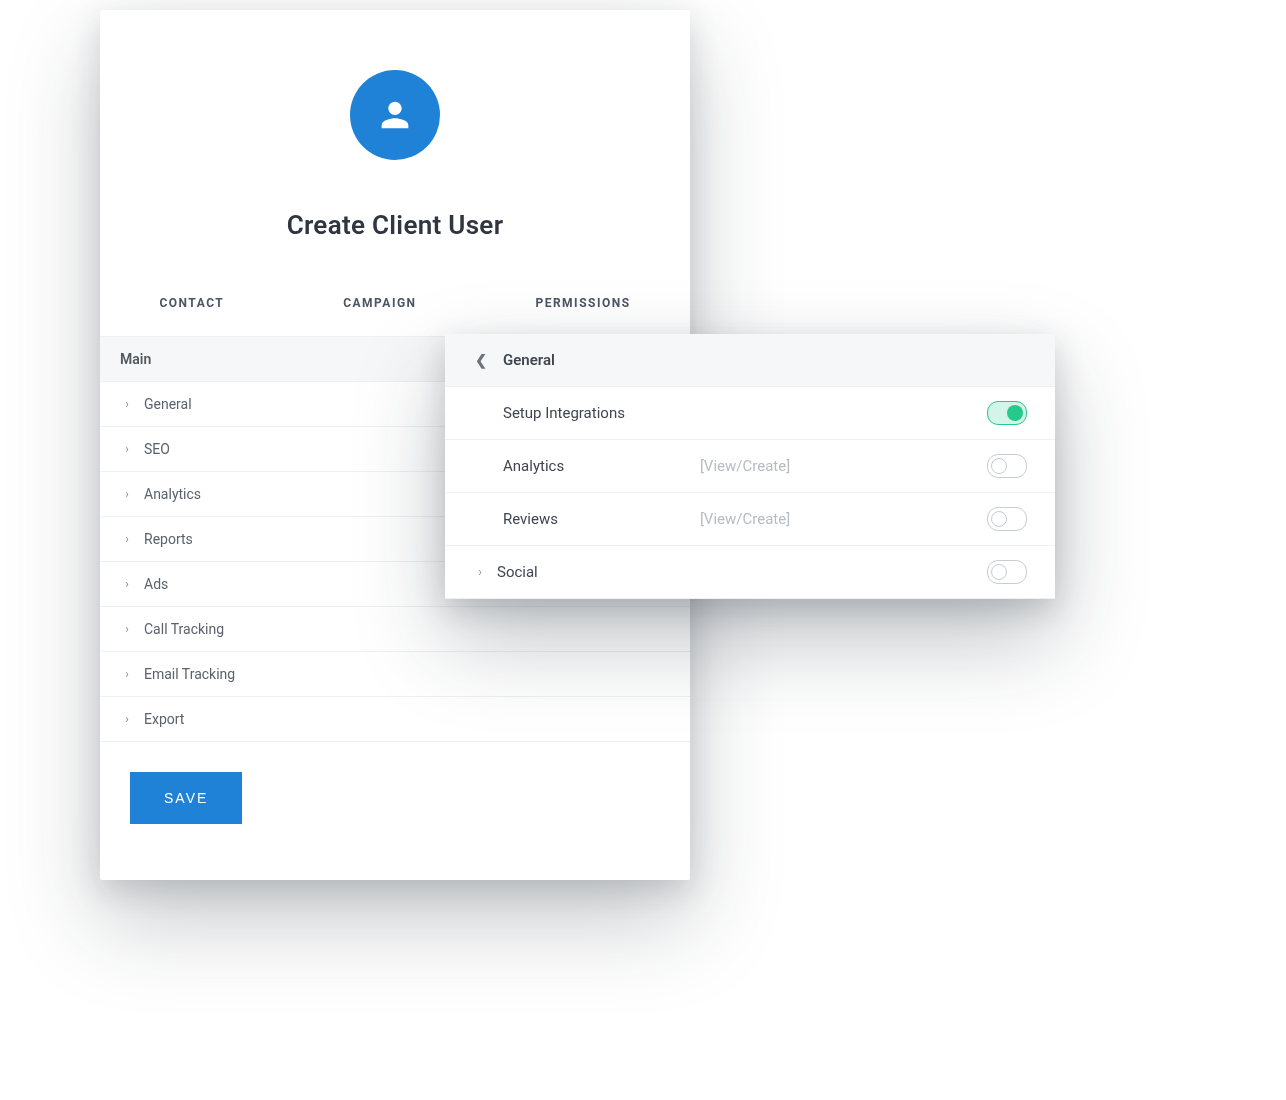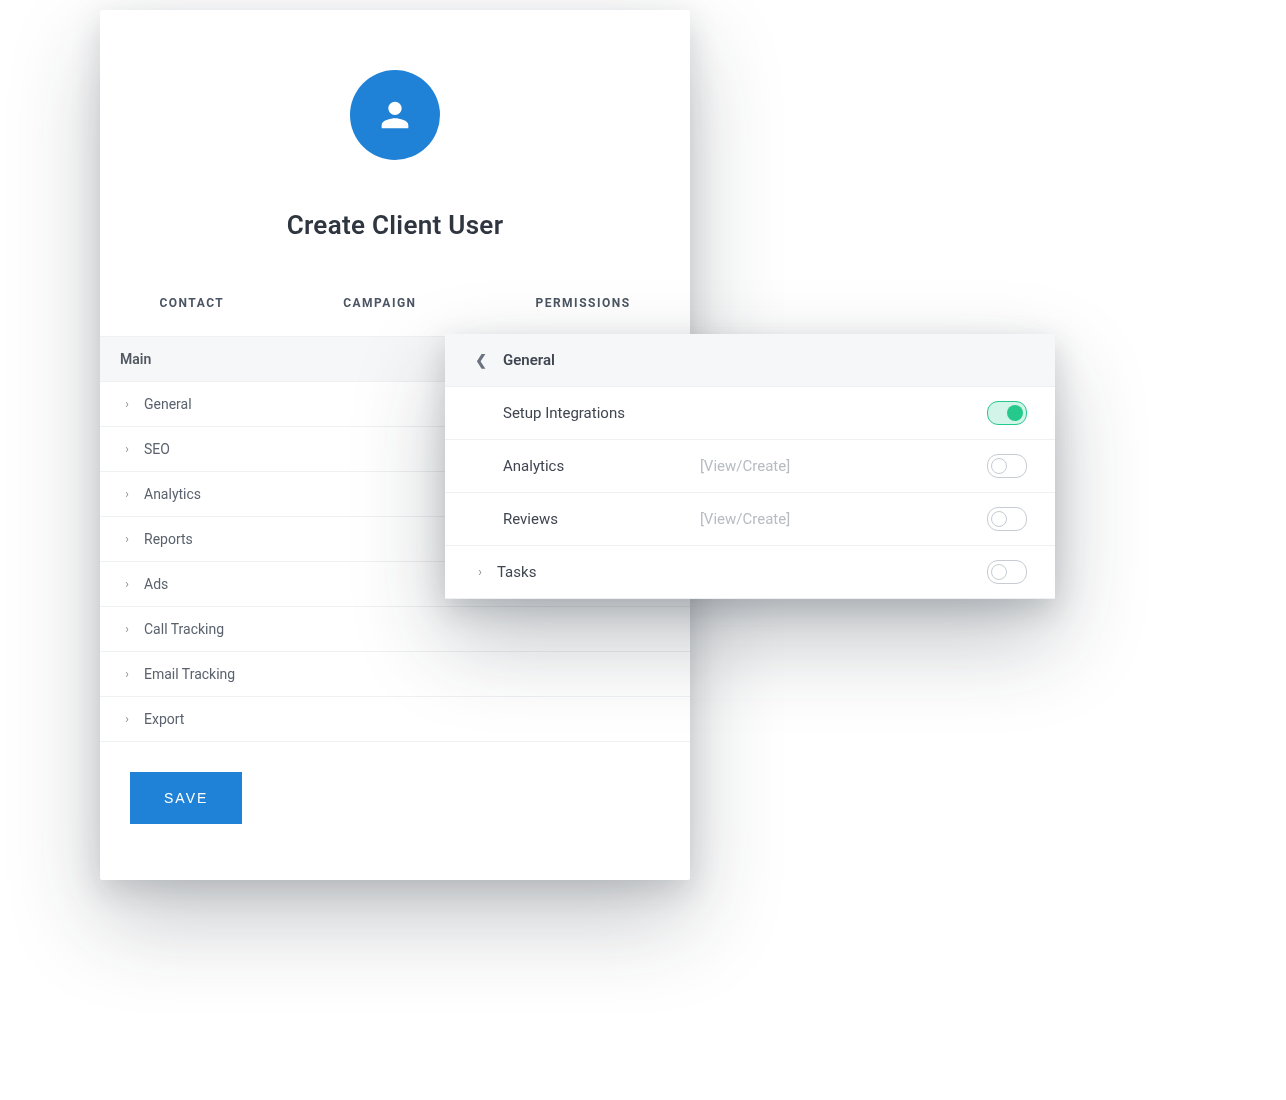--- a/index.html
+++ b/index.html
@@ -119,21 +119,21 @@
           <span class="spacer"></span>
           <span class="lbl">Reviews</span>
           <span class="hint">[View/Create]</span>
           <span style="flex:1"></span>
           <span class="toggle off">
             <span class="knob"></span>
           </span>
         </div>
         <div class="row">
           <span class="chev">›</span>
-          <span class="lbl">Tasks</span>
+          <span class="lbl">Social</span>
           <span style="flex:1"></span>
           <span class="toggle off">
             <span class="knob"></span>
           </span>
         </div>
       </div>
   </div>
 </div>
 
 </body></html>

